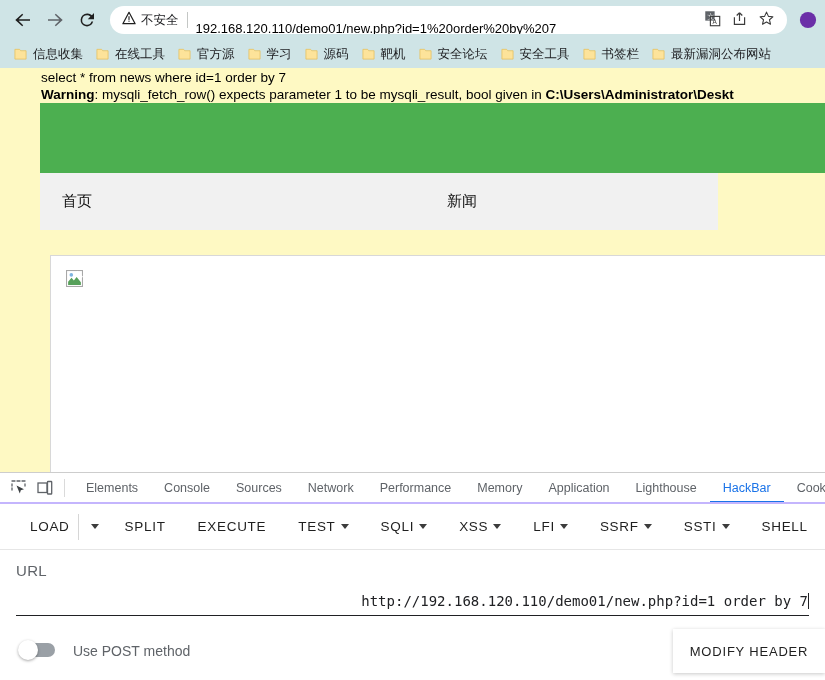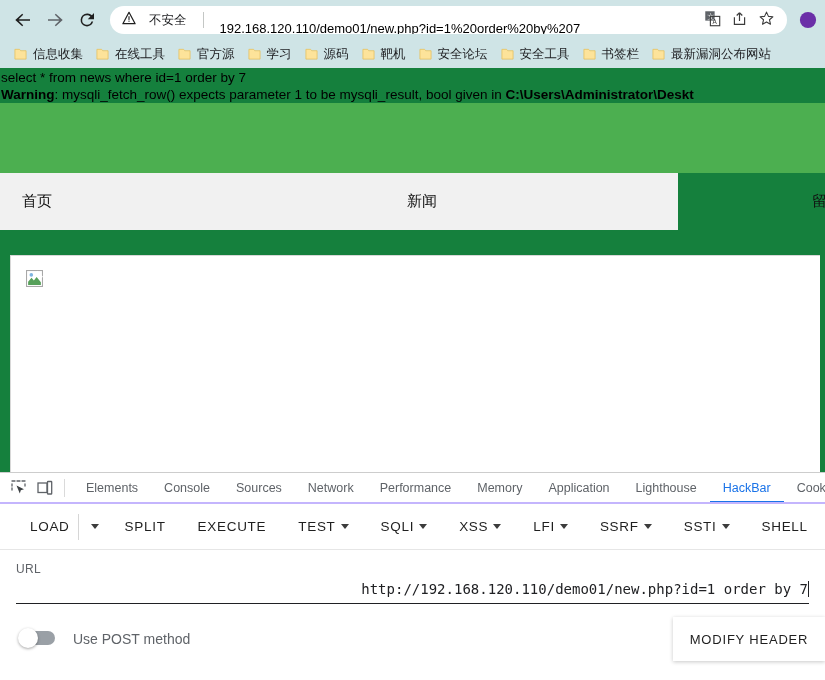--- a/index.html
+++ b/index.html
@@ -33,21 +33,20 @@
   .omnibox {
     flex: 1 1 auto;
     height: 28px;
     background: #ffffff;
     border-radius: 14px;
     display: flex;
     align-items: center;
     padding: 0 12px;
     margin: 0 6px;
     overflow: hidden;
-    gap: 8px;
   }
   .warn-tri { flex: 0 0 auto; margin-right: 5px; }
   .notsecure {
     font-size: 12.5px;
     color: #202124;
     white-space: nowrap;
     flex: 0 0 auto;
   }
   .omni-sep {
     width: 1px; height: 16px;
@@ -98,23 +97,24 @@
   .bm-label {
     font-size: 12.5px;
     color: #202124;
     white-space: nowrap;
   }
 
   
   .viewport {
     width: 825px;
     height: 404px;
-    background: #15803d;
+    background: #fef9c3;
     overflow: hidden;
     position: relative;
+    padding-left: 40px;
   }
   .php-error {
     padding: 1px 0 0 1px;
     font-family: "Liberation Serif", serif;
     font-size: 13.5px;
     color: #000000;
     line-height: 17px;
     white-space: nowrap;
     overflow: hidden;
   }
@@ -245,24 +245,24 @@
     display: inline-block;
   }
   .caret-solo { padding: 0 10px; }
 
   .hb-body {
     flex: 1 1 auto;
     padding: 12px 16px 0 16px;
     position: relative;
   }
   .field-label {
-    font-size: 12px;
+    font-size: 15px;
     color: #5f6368;
     letter-spacing: 0.3px;
-    margin-bottom: 3px;
+    margin-bottom: 12px;
   }
   .caret-bar {
     display: inline-block;
     width: 1px;
     height: 16px;
     background: #202124;
     vertical-align: -3px;
   }
   .url-line {
     font-family: "DejaVu Sans Mono", monospace;

